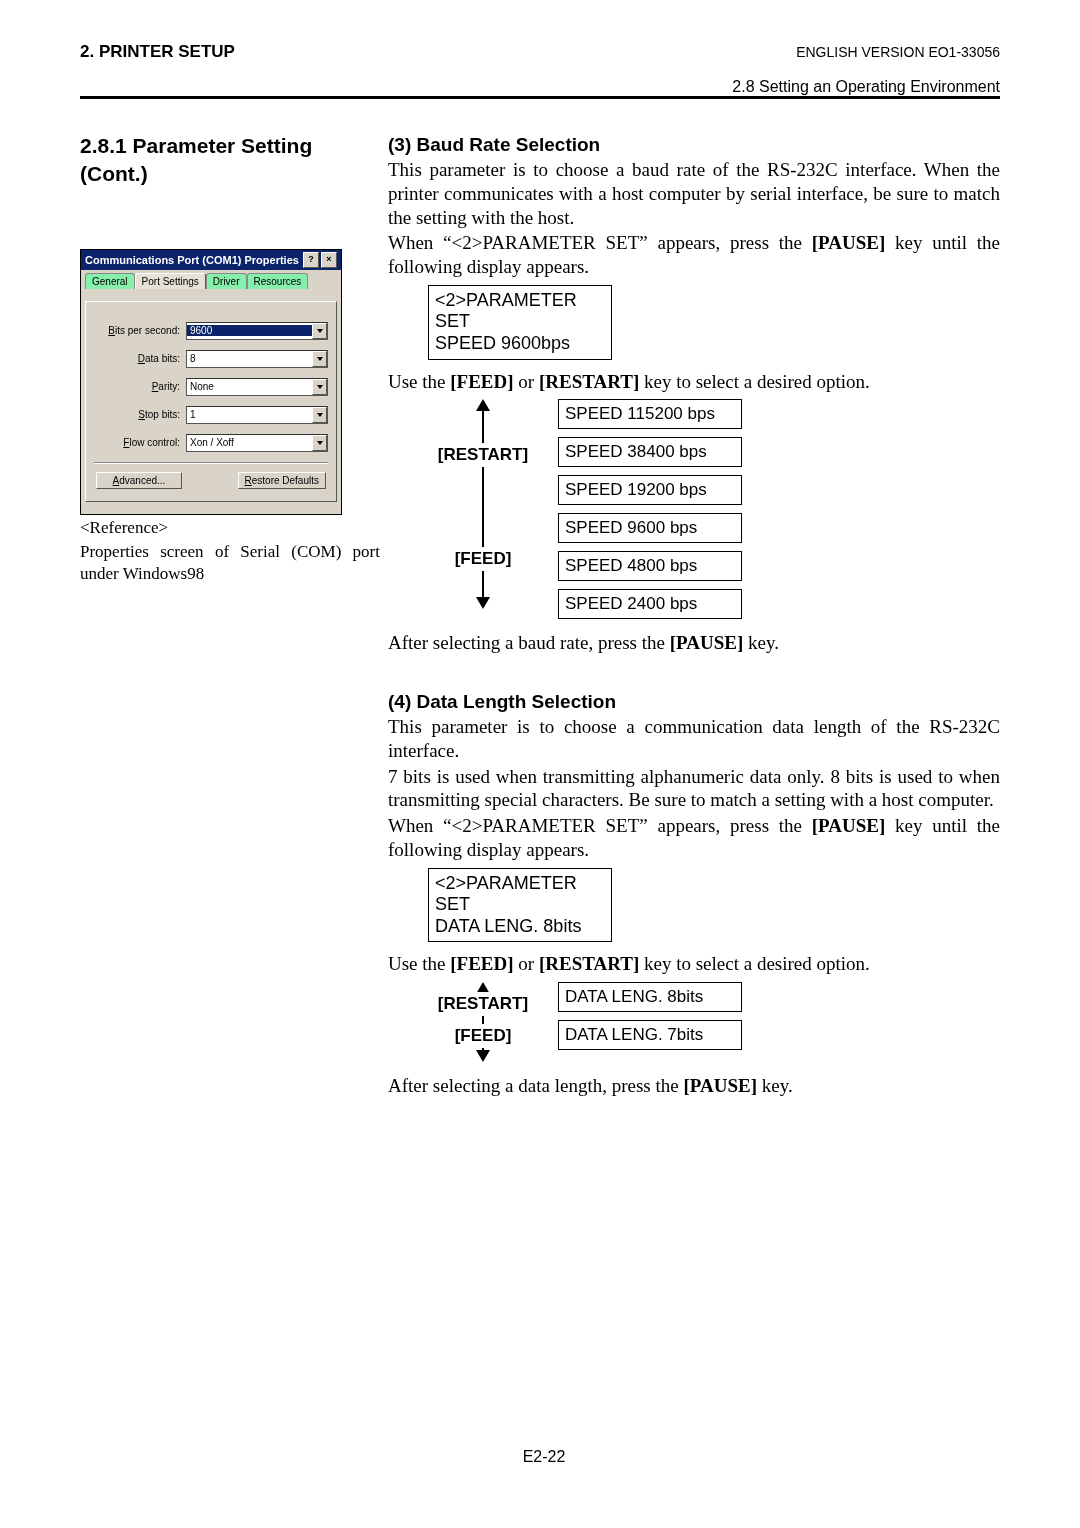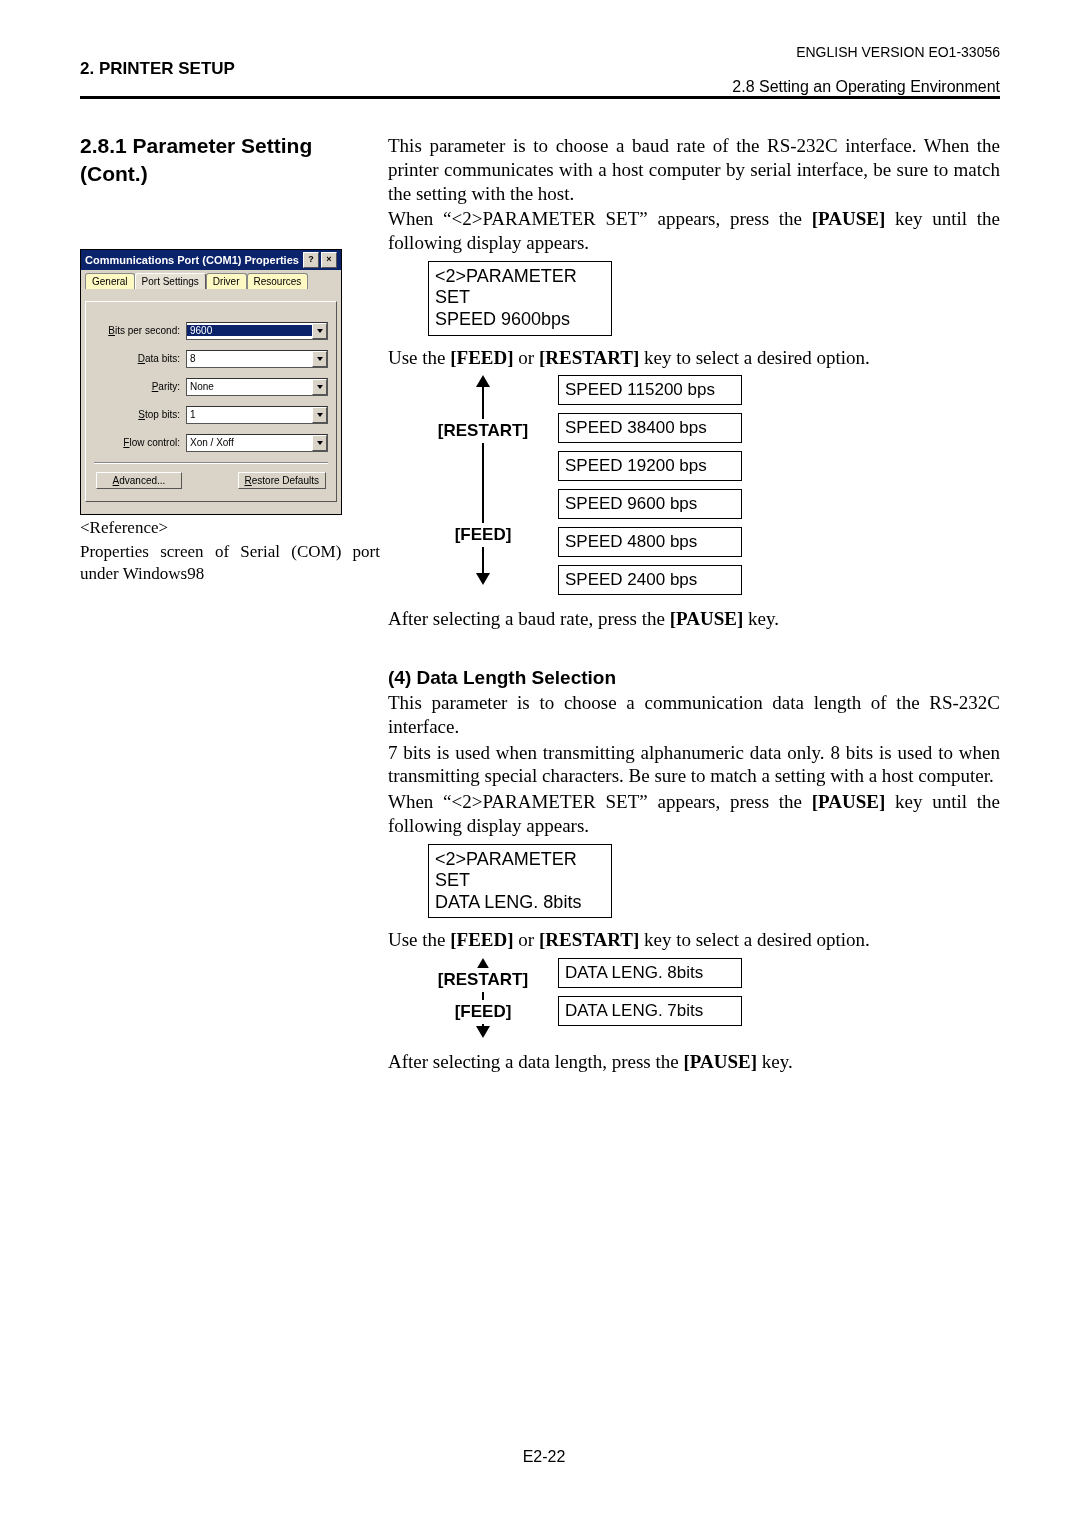--- a/index.html
+++ b/index.html
@@ -17,21 +17,20 @@
     padding: 36px 80px 0 80px;
     font-size: 19px;
   }
   .hdr-left {
     position: absolute;
     top: 42px;
     left: 80px;
     font-family: Arial, Helvetica, sans-serif;
     font-weight: bold;
     font-size: 17px;
-    margin-top: 17px;
   }
   .hdr-right {
     position: absolute;
     top: 44px;
     right: 80px;
     font-family: Arial, Helvetica, sans-serif;
     font-size: 14px;
   }
   .hdr-section {
     position: absolute;
@@ -173,21 +172,21 @@
   .w98-tabs {
     display: flex;
     gap: 0;
     padding: 3px 4px 0 4px;
     font-size: 10px;
   }
   .w98-tab {
     padding: 2px 6px;
     border: 1px solid #888;
     border-bottom: none;
-    background: #fef9c3;
+    background: #86efac;
     border-radius: 3px 3px 0 0;
     position: relative;
   }
   .w98-tab.active {
     background: #e6e0d5;
     border-color: #fff #555 #e6e0d5 #fff;
     z-index: 2;
   }
   .w98-panel {
     margin: 12px 4px;
@@ -351,20 +350,21 @@
           </div>
         </div>
       </div>
 
       <div class="ref-text">&lt;Reference&gt;</div>
       <div class="ref-text">Properties screen of Serial (COM) port under Windows98</div>
     </div>
 
     <div class="rightcol">
 
+      <div class="sub-title">(3)  Baud Rate Selection</div>
       <div class="para">This parameter is to choose a baud rate of the RS-232C interface.  When the printer communicates with a host computer by serial interface, be sure to match the setting with the host.</div>
       <div class="para">
         <span>When “&lt;2&gt;PARAMETER SET” appears, press the </span><span class="bold-key">[PAUSE]</span><span> key until the following display appears.</span>
       </div>
       <div class="lcd-box">
         <div>&lt;2&gt;PARAMETER SET</div>
         <div>SPEED  9600bps</div>
       </div>
       <div class="para">
         <span>Use the </span><span class="bold-key">[FEED]</span><span> or </span><span class="bold-key">[RESTART]</span><span> key to select a desired option.</span>

